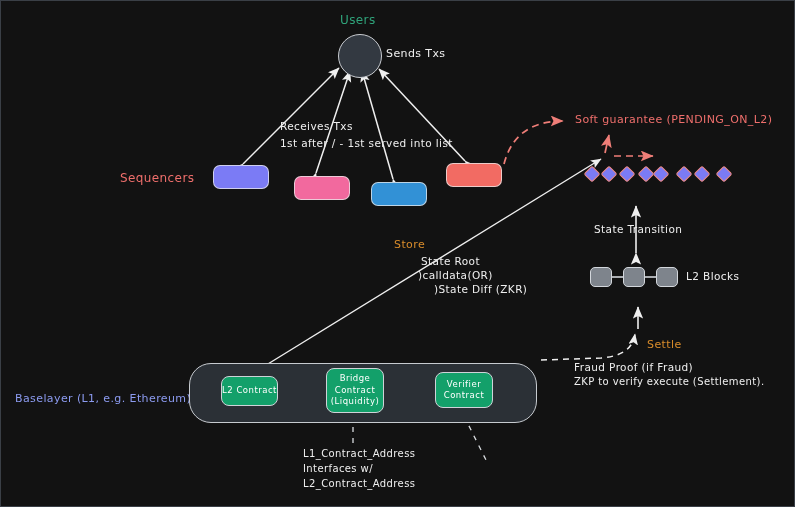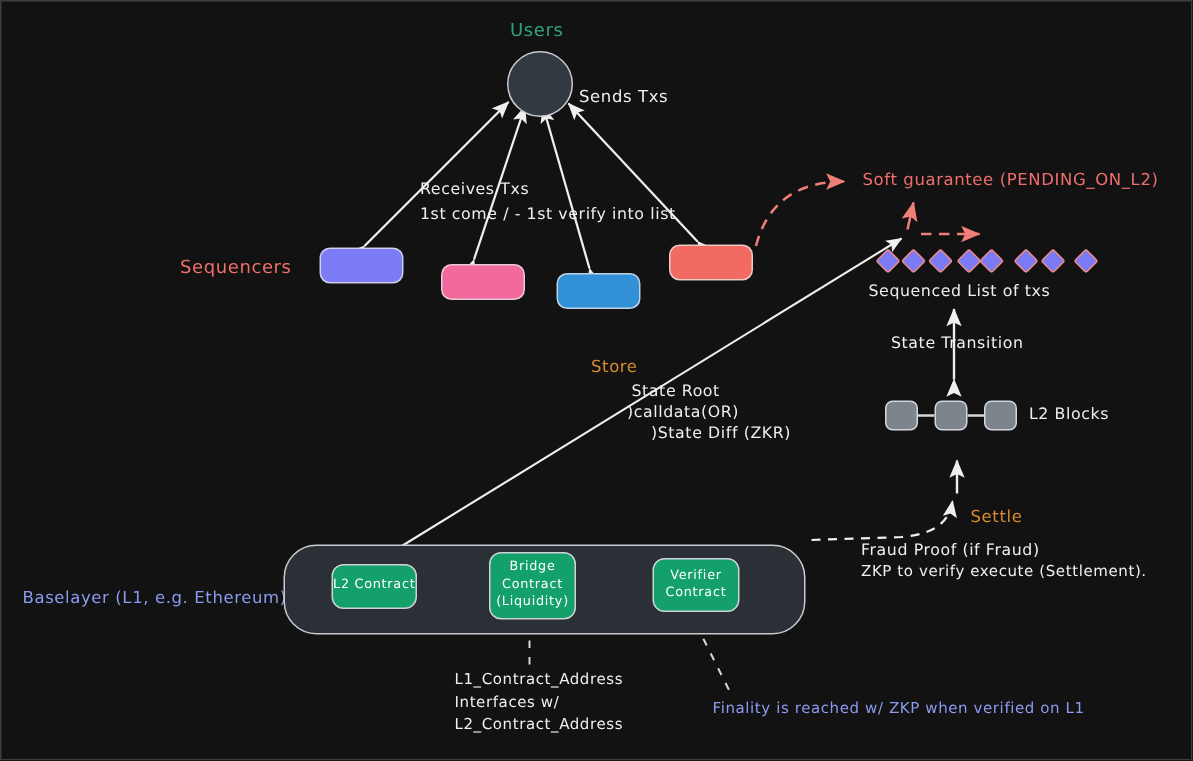--- a/index.html
+++ b/index.html
@@ -142,45 +142,44 @@
     </g>
 
     <g stroke="#d8dbdf" stroke-width="1.3" fill="none" stroke-dasharray="5 6">
       <path d="M352,415 L352,447"></path>
       <path d="M463,415 L487,463"></path>
     </g>
   </svg>
 
   <div class="lbl green" style="left:339px;top:12px;font-size:12px;">Users</div>
   <div class="users-circle" style="left:337px;top:33px;"></div>
-  <div class="lbl white" style="left:385px;top:46px;font-size:11px;margin-top:11px;">Sends Txs</div>
+  <div class="lbl white" style="left:385px;top:46px;font-size:11px;">Sends Txs</div>
 
   <div class="lbl white" style="left:279px;top:119px;font-size:10.5px;">Receives Txs</div>
-  <div class="lbl white" style="left:279px;top:136px;font-size:10.5px;">1st come / - 1st verify into list</div>
+  <div class="lbl white" style="left:279px;top:136px;font-size:10.5px;">1st after / - 1st served into list</div>
 
   <div class="lbl pinkred" style="left:119px;top:170px;font-size:12px;">Sequencers</div>
 
   <div class="box seq-blue" style="left:212px;top:164px;width:56px;height:24px;"></div>
   <div class="box seq-pink" style="left:293px;top:175px;width:56px;height:24px;"></div>
   <div class="box seq-cyan" style="left:370px;top:181px;width:56px;height:24px;"></div>
   <div class="box seq-red" style="left:445px;top:162px;width:56px;height:24px;"></div>
 
   <div class="lbl salmon" style="left:574px;top:112px;font-size:11px;text-align:center;">Soft guarantee (PENDING_ON_L2)</div>
 
   <div>
     <div class="diamond" style="left:585px;top:167px;"></div>
     <div class="diamond" style="left:602px;top:167px;"></div>
     <div class="diamond" style="left:620px;top:167px;"></div>
     <div class="diamond" style="left:639px;top:167px;"></div>
     <div class="diamond" style="left:654px;top:167px;"></div>
     <div class="diamond" style="left:677px;top:167px;"></div>
     <div class="diamond" style="left:695px;top:167px;"></div>
     <div class="diamond" style="left:717px;top:167px;"></div>
   </div>
-  <div class="lbl white" style="left:578px;top:187px;font-size:10.5px;">Sequenced List of txs</div>
 
   <div class="lbl white" style="left:593px;top:222px;font-size:10.5px;">State Transition</div>
 
   <div>
     <div class="l2block" style="left:589px;top:266px;"></div>
     <div class="l2block" style="left:622px;top:266px;"></div>
     <div class="l2block" style="left:655px;top:266px;"></div>
     <svg style="position:absolute;left:585px;top:266px;width:90px;height:22px;">
       <line x1="26" y1="10" x2="37" y2="10" stroke="#d3d7dc" stroke-width="1.6"></line>
       <line x1="59" y1="10" x2="70" y2="10" stroke="#d3d7dc" stroke-width="1.6"></line>
@@ -206,15 +205,14 @@
   <div class="contract" style="left:325px;top:367px;width:58px;height:45px;">Bridge
 Contract
 (Liquidity)</div>
   <div class="contract" style="left:434px;top:371px;width:58px;height:36px;">Verifier
 Contract</div>
 
   <div class="lbl white" style="left:302px;top:447px;font-size:10px;">L1_Contract_Address</div>
   <div class="lbl white" style="left:302px;top:462px;font-size:10px;">Interfaces w/</div>
   <div class="lbl white" style="left:302px;top:477px;font-size:10px;">L2_Contract_Address</div>
 
-  <div class="lbl peri" style="left:474px;top:466px;font-size:10px;">Finality is reached w/ ZKP when verified on L1</div>
 
 </div>
 
 </body></html>

